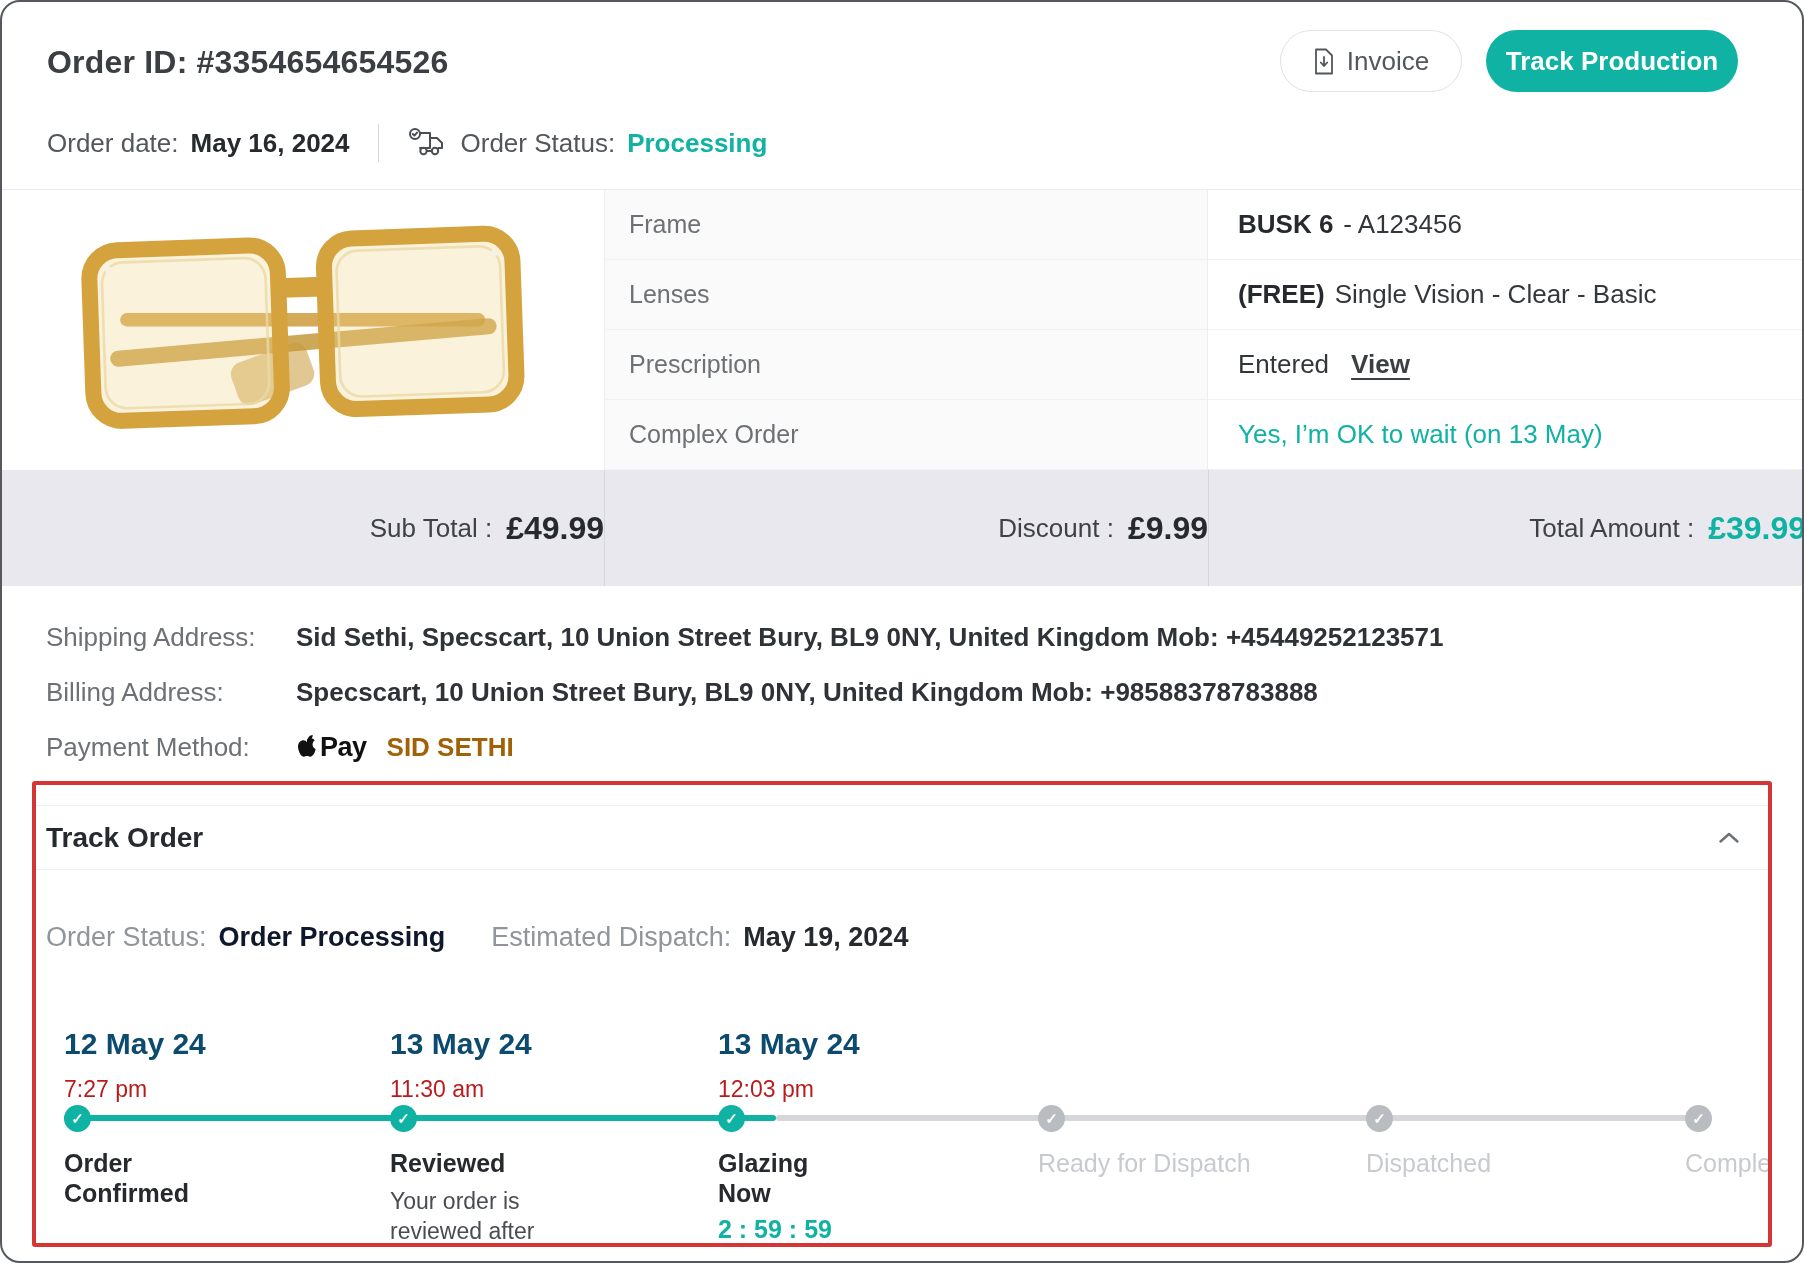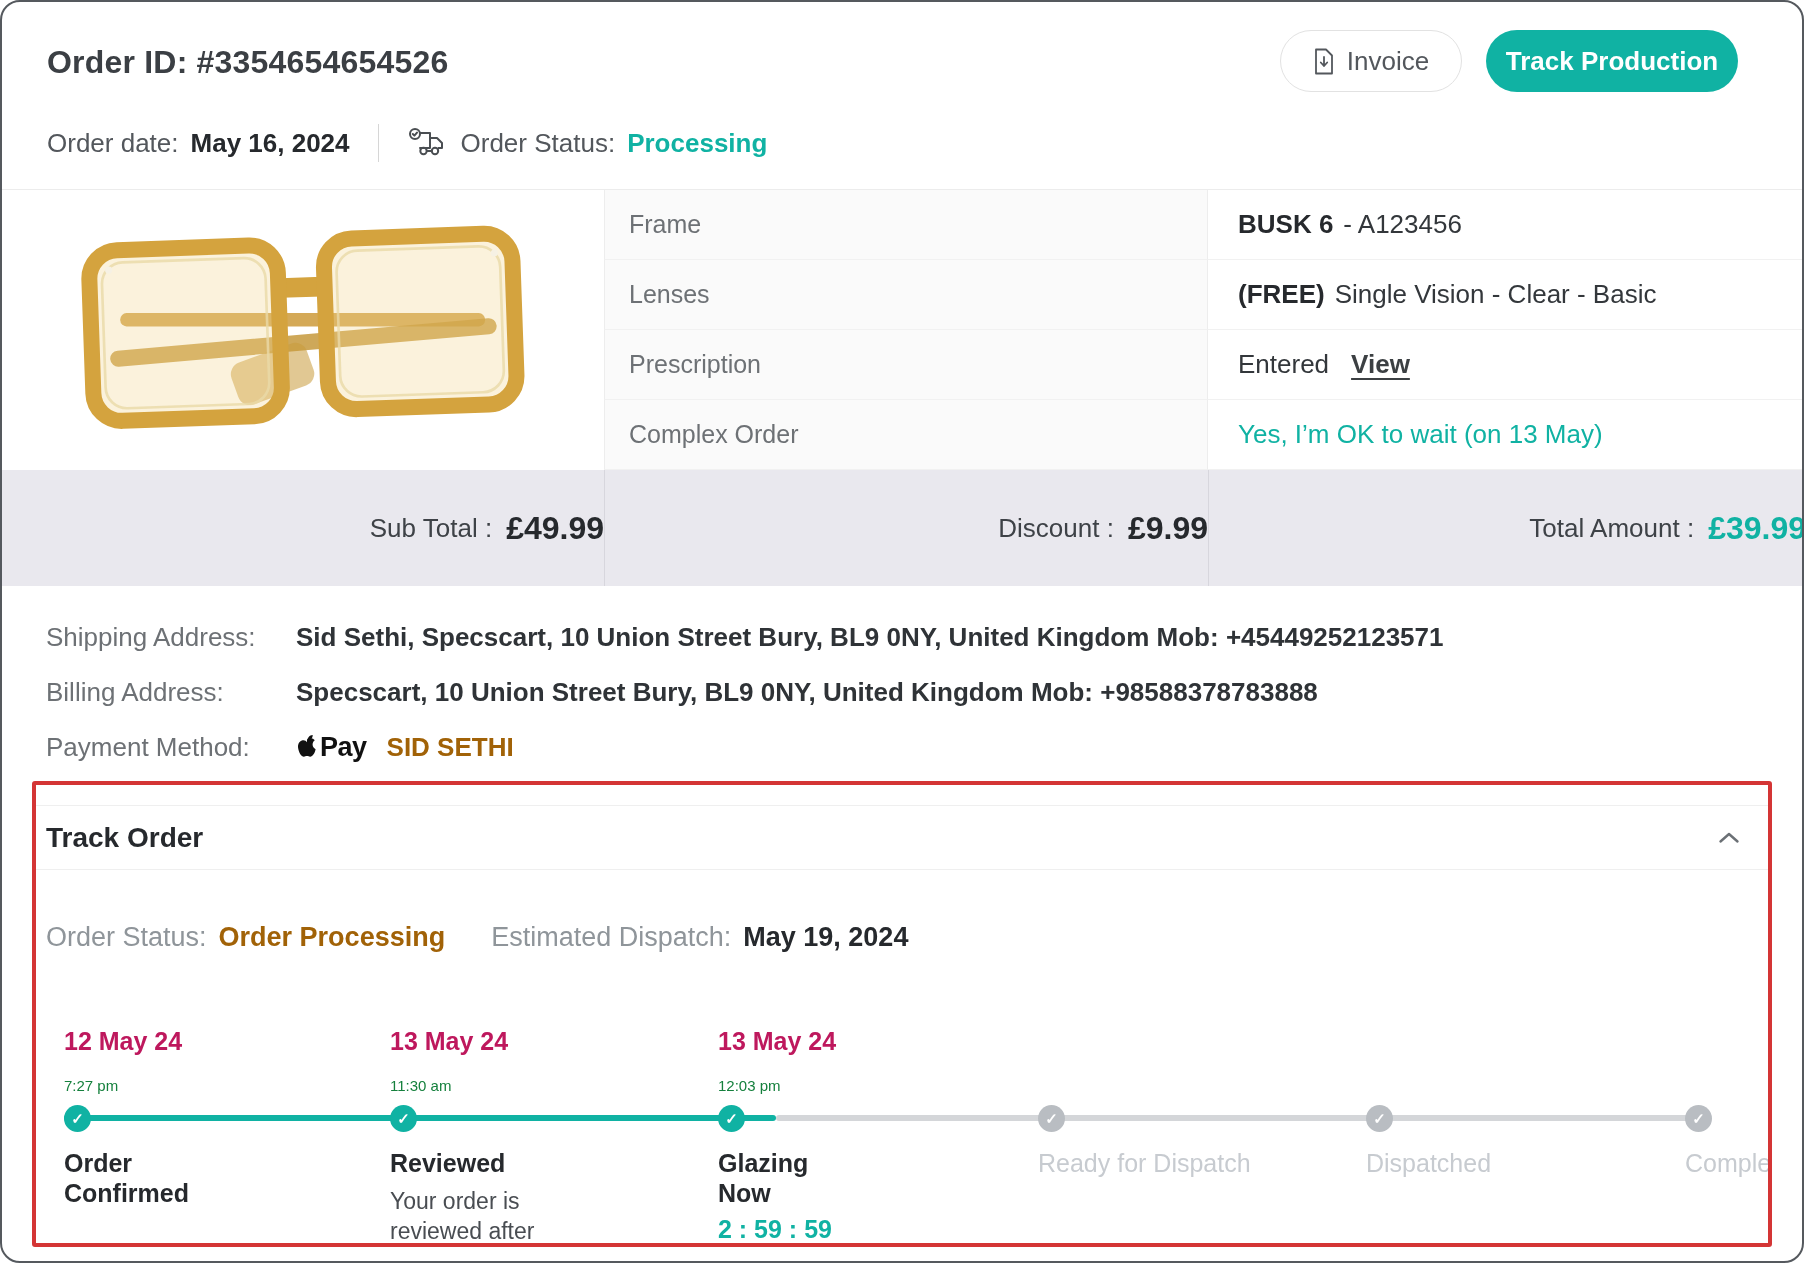--- a/index.html
+++ b/index.html
@@ -51,32 +51,32 @@
   .applepay { display:flex; align-items:center; }
   .applepay .pay-word { font-size:27px; font-weight:700; color:#111; letter-spacing:-0.5px; margin-left:2px; }
   .pay-holder { font-size:26px; font-weight:700; color:#a16207; margin-left:14px; }
 
   
   .track-box { position:relative; margin:0 30px; height:466px; border:4px solid #d43535; border-radius:3px; overflow:hidden; background:#fff; }
   .track-gap { height:21px; border-bottom:1px solid #efefef; }
   .track-header { height:64px; display:flex; align-items:center; justify-content:space-between; padding:0 28px 0 10px; border-bottom:1px solid #efefef; cursor:pointer; }
   .track-title { font-size:28px; font-weight:700; color:#26292d; }
   .status-line { margin:52px 0 0 10px; display:flex; align-items:center; font-size:27px; color:#8f959a; }
-  .status-line .b-teal { font-weight:700; color:#a16207; margin-left:12px; }
+  .status-line .b-teal { font-weight:700; color:#0f172a; margin-left:12px; }
   .status-line .gap { width:46px; }
   .status-line .b-dark { font-weight:700; color:#26292d; margin-left:12px; }
 
   .timeline { position:relative; margin-top:74px; height:220px; }
   .tl-line { position:absolute; height:6px; border-radius:3px; top:88px; }
   .tl-line.done { background:#10b2a3; left:28px; width:712px; }
   .tl-line.todo { background:#d4d6d9; left:740px; width:912px; }
   .step { position:absolute; top:0; }
   .step .dates { position:absolute; top:0; left:0; white-space:nowrap; }
-  .step .date { font-size:25px; font-weight:700; color:#be185d; margin-bottom:21px; }
-  .step .time { font-size:15px; color:#15803d; }
+  .step .date { font-size:30px; font-weight:700; color:#0c4a6e; margin-bottom:15px; }
+  .step .time { font-size:23px; color:#b91c1c; }
   .step .dot { position:absolute; top:78px; left:0; width:27px; height:27px; border-radius:50%;
                display:flex; align-items:center; justify-content:center; color:#fff; font-size:15px; font-weight:700; }
   .step.done .dot { background:#10b2a3; }
   .step.pending .dot { background:#b9bdc2; }
   .step .label { position:absolute; top:122px; left:0; font-size:25px; line-height:1.18; }
   .step.done .label { font-weight:700; color:#26292d; }
   .step.pending .label { color:#c7cbd0; white-space:nowrap; }
   .step .sub { position:absolute; top:160px; left:0; width:215px; font-size:23px; line-height:1.3; color:#494d52; }
   .step .countdown { position:absolute; top:188px; left:0; font-size:25px; font-weight:700; color:#10b2a3; white-space:nowrap; }
   .s1 { left:28px; }  .s1 .label { width:135px; }

